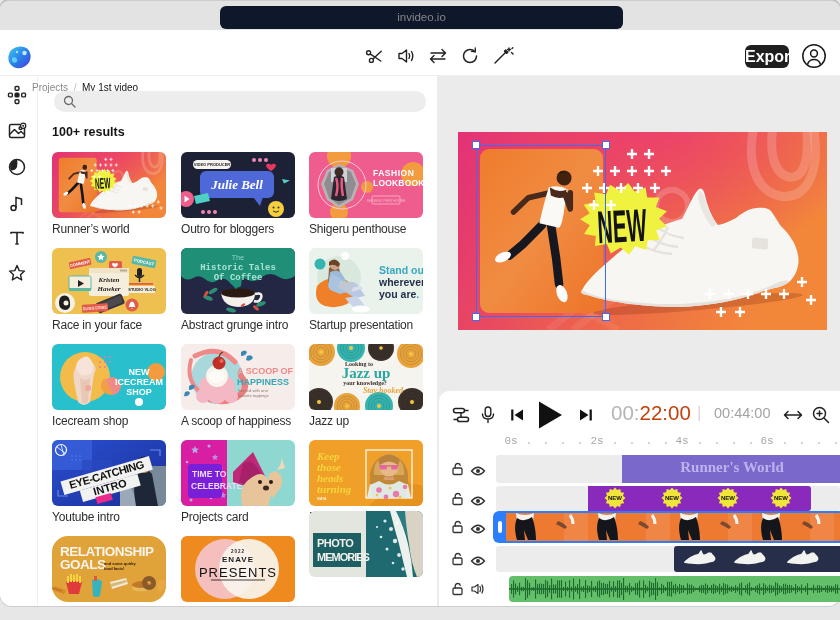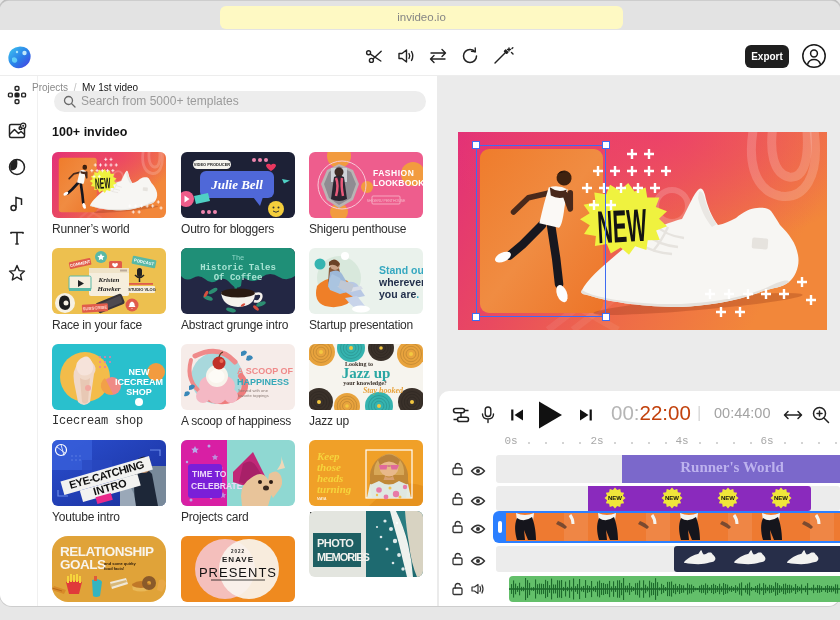--- a/index.html
+++ b/index.html
@@ -9,21 +9,21 @@
 .rlab { position:absolute; width:24px; text-align:center; font-size:11px; color:#a8a8a8;font-family:Liberation Mono, monospace; }
 .rdot { position:absolute; width:2px; height:2px; border-radius:1px; background:#c6c6c6; }
 .clabel { position:absolute; font-size:12px; letter-spacing:-0.2px; color:#2e2e2e; white-space:nowrap;text-align:center; }
 .sbicon { position:absolute; left:7px; }
 .hicon { position:absolute; }
 </style></head>
 <body>
 
 <div class="abs" style="left:0;top:1px;width:840px;height:605px;background:#ebebeb;border-radius:9px 9px 12px 12px;overflow:hidden;box-shadow:0 0 0 1px #cdcdcd, 0 -1px 0 1px #b8b8b8;">
   <div class="abs" style="left:0;top:0;width:840px;height:29px;background:#e3e3e3;"></div>
-  <div class="abs" style="left:220px;top:5px;width:403px;height:23px;background:#fef9c3;border-radius:6px;color:#858585;font-size:11.5px;text-align:center;line-height:23px;">invideo.io</div>
+  <div class="abs" style="left:220px;top:5px;width:403px;height:23px;background:#0f172a;border-radius:6px;color:#858585;font-size:11.5px;text-align:center;line-height:23px;">invideo.io</div>
   <div class="abs" style="left:0;top:29px;width:840px;height:46px;background:#fff;border-bottom:1px solid #ededed;"></div>
   <div class="abs" style="left:0;top:75px;width:38px;height:530px;background:#fff;border-right:1px solid #f0f0f0;"></div>
   <div class="abs" style="left:38px;top:75px;width:399px;height:530px;background:#fff;"></div>
   <div class="abs" style="left:439px;top:390px;width:401px;height:215px;background:#fff;border-radius:10px 0 0 0;"></div>
   </div>
 
 <div class="abs" style="left:8px;top:45px;"><svg width="24" height="24" viewBox="0 0 24 24">
 <defs>
         <linearGradient id="lg" x1="0" y1="0" x2="1" y2="1">
 <stop offset="0" stop-color="#3ec8f0"></stop>
@@ -52,21 +52,21 @@
     </svg></div>
 <div class="hicon" style="left:460px;top:46px;"><svg width="20" height="20" viewBox="0 0 20 20" fill="none" stroke="#222" stroke-width="1.5" stroke-linecap="round">
 <path d="M16.5 10 A6.5 6.5 0 1 1 10 3.5 Q12.8 3.5 15 5.6"></path>
 <path d="M15.2 1.8 L15.4 5.8 L11.5 5.4" stroke-width="1.3" fill="none"></path>
     </svg></div>
 <div class="hicon" style="left:492px;top:46px;"><svg width="22" height="20" viewBox="0 0 22 20" fill="none" stroke="#222" stroke-width="1.4" stroke-linecap="round">
 <path d="M3 17 L13.5 6.5" stroke-linejoin="round"></path>
 <rect x="11.7" y="4.2" width="4.4" height="3" rx="0.6" transform="rotate(45 14 6)" fill="#222" stroke="none"></rect>
 <path d="M17 2 v3 M15.5 3.5 h3 M19.5 6.5 l1.5 1.5 M20 2.5 l.8 -.8"></path>
     </svg></div>
-<div class="abs" style="left:745px;top:45px;width:44px;height:23px;background:#1f1f1f;border-radius:6px;color:#fff;font-size:10px;font-weight:bold;text-align:center;line-height:23px;">Export</div>
+<div class="abs" style="left:745px;top:45px;width:44px;height:23px;background:#1f1f1f;border-radius:6px;color:#fff;font-size:16px;font-weight:bold;text-align:center;line-height:23px;">Export</div>
 <div class="abs" style="left:801px;top:43px;"><svg width="26" height="26" viewBox="0 0 26 26" fill="none" stroke="#1a1a1a" stroke-width="1.5">
 <circle cx="13" cy="13" r="11.2"></circle>
       <circle cx="13" cy="10.5" r="3.4"></circle>
 <path d="M6.5 21.5 Q8 16.5 13 16.5 Q18 16.5 19.5 21.5"></path>
     </svg></div>
 
 <div class="sbicon" style="top:85px;"><svg width="20" height="20" viewBox="0 0 20 20" fill="none" stroke="#222" stroke-width="1.4">
 <rect x="8.1" y="1.5" width="3.8" height="3.8" rx="1"></rect>
       <rect x="8.1" y="14.7" width="3.8" height="3.8" rx="1"></rect>
 <rect x="1.5" y="8.1" width="3.8" height="3.8" rx="1"></rect>
@@ -94,23 +94,22 @@
     </svg></div>
 <div class="sbicon" style="top:263px;"><svg width="20" height="20" viewBox="0 0 20 20" fill="none" stroke="#222" stroke-width="1.4" stroke-linejoin="round">
 <path d="M10 2.5 L12.2 7.6 L17.5 8.1 L13.5 11.7 L14.7 17 L10 14.2 L5.3 17 L6.5 11.7 L2.5 8.1 L7.8 7.6 Z"></path>
     </svg></div>
 
 <div class="abs" style="left:54px;top:91px;width:372px;height:21px;background:#ededed;border-radius:11px;">
   <svg style="position:absolute;left:9px;top:4px;" width="13" height="13" viewBox="0 0 13 13" fill="none" stroke="#6a6a6a" stroke-width="1.3">
       <circle cx="5.5" cy="5.5" r="4"></circle>
       <path d="M8.5 8.5 L12 12" stroke-linecap="round"></path>
     </svg>
-  <span style="position:absolute;left:27px;top:0;line-height:21px;font-size:12px;color:#9b9b9b;">Search from 5000+ templates</span>
 </div>
-<div class="abs" style="left:52px;top:125px;font-size:12.5px;font-weight:bold;color:#141414;">100+ invideo</div>
+<div class="abs" style="left:52px;top:125px;font-size:12.5px;font-weight:bold;color:#141414;">100+ results</div>
 
 <div style="position:absolute;left:52px;top:152px;width:114px;height:66px;border-radius:6px;overflow:hidden;"><svg viewBox="0 0 369 198" width="114" height="66" preserveAspectRatio="none">
  <defs>
   <linearGradient id="cbgB" x1="0" y1="0" x2="1" y2="0.3">
     <stop offset="0" stop-color="#e23078"></stop>
     <stop offset="0.35" stop-color="#e94a60"></stop>
     <stop offset="0.65" stop-color="#ee6a48"></stop>
     <stop offset="1" stop-color="#f2873a"></stop>
   </linearGradient>
   <linearGradient id="rbgB" x1="0" y1="0" x2="1" y2="1">
@@ -351,21 +350,21 @@
         <circle cx="53" cy="23" r="1"></circle>
       </g>
 <circle cx="104" cy="28" r="9" fill="#f29b3f"></circle>
 <circle cx="60" cy="42" r="9" fill="#ef8a86"></circle>
 <path d="M53 34 a9 9 0 0 0 8 16z" fill="#f2a048"></path>
 <text x="87" y="31" font-family="Liberation Sans" font-weight="bold" font-size="9" fill="#fff" text-anchor="middle">NEW</text>
 <text x="87" y="41" font-family="Liberation Sans" font-weight="bold" font-size="9" fill="#fff" text-anchor="middle">ICECREAM</text>
 <text x="87" y="51" font-family="Liberation Sans" font-weight="bold" font-size="9" fill="#fff" text-anchor="middle">SHOP</text>
 <circle cx="87" cy="58" r="4" fill="#fff"></circle>
 </svg></div>
-<div class="clabel" style="left:52px;top:414px;font-family:Liberation Mono, monospace;">Icecream shop</div>
+<div class="clabel" style="left:52px;top:414px;">Icecream shop</div>
 <div style="position:absolute;left:181px;top:344px;width:114px;height:66px;border-radius:6px;overflow:hidden;"><svg viewBox="0 0 114 66" width="114" height="66">
 <rect width="114" height="66" fill="#f6ece9"></rect>
 <circle cx="36" cy="34" r="26" fill="#a8d8dc"></circle>
 <path d="M14 12 q24 -12 40 6" fill="none" stroke="#ef8a8a" stroke-width="5" stroke-linecap="round"></path>
 <path d="M10 16 q-6 22 12 34" fill="none" stroke="#ef8a8a" stroke-width="4" stroke-linecap="round"></path>
 <path d="M60 32 q8 10 0 18 q-14 12 -34 4" fill="none" stroke="#ee7d7d" stroke-width="6" stroke-linecap="round"></path>
 <g fill="#f4b8c4">
         <circle cx="28" cy="42" r="10"></circle>
         <circle cx="44" cy="42" r="10"></circle>
         <circle cx="36" cy="50" r="10"></circle>

